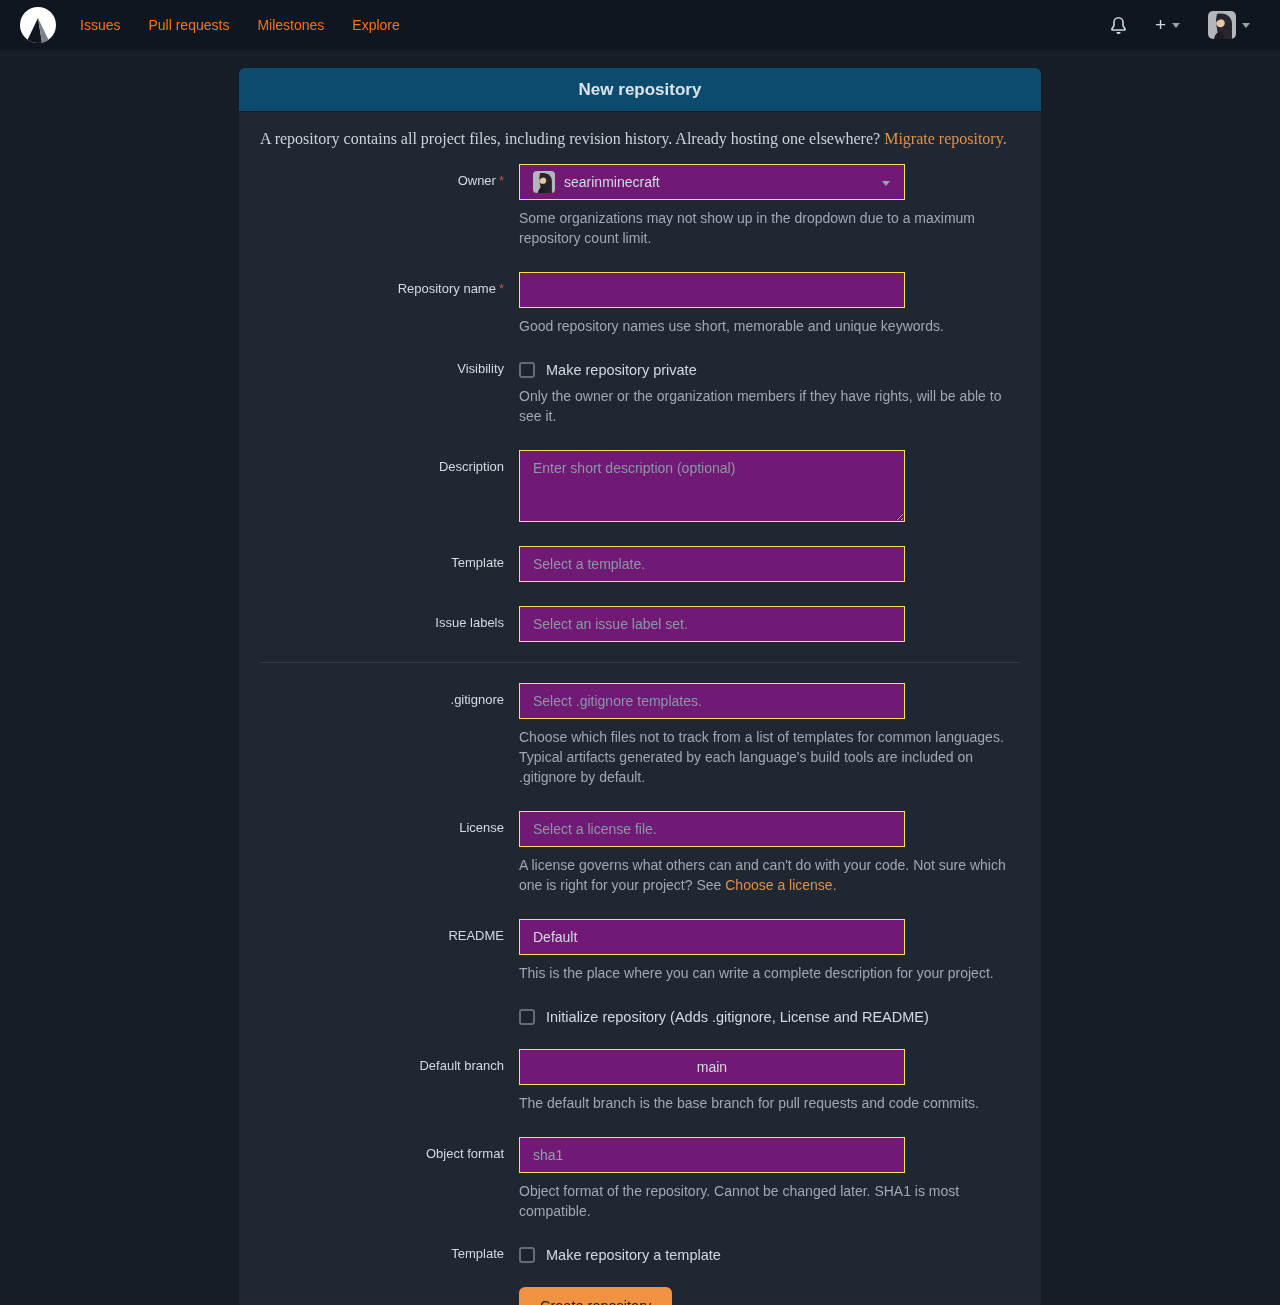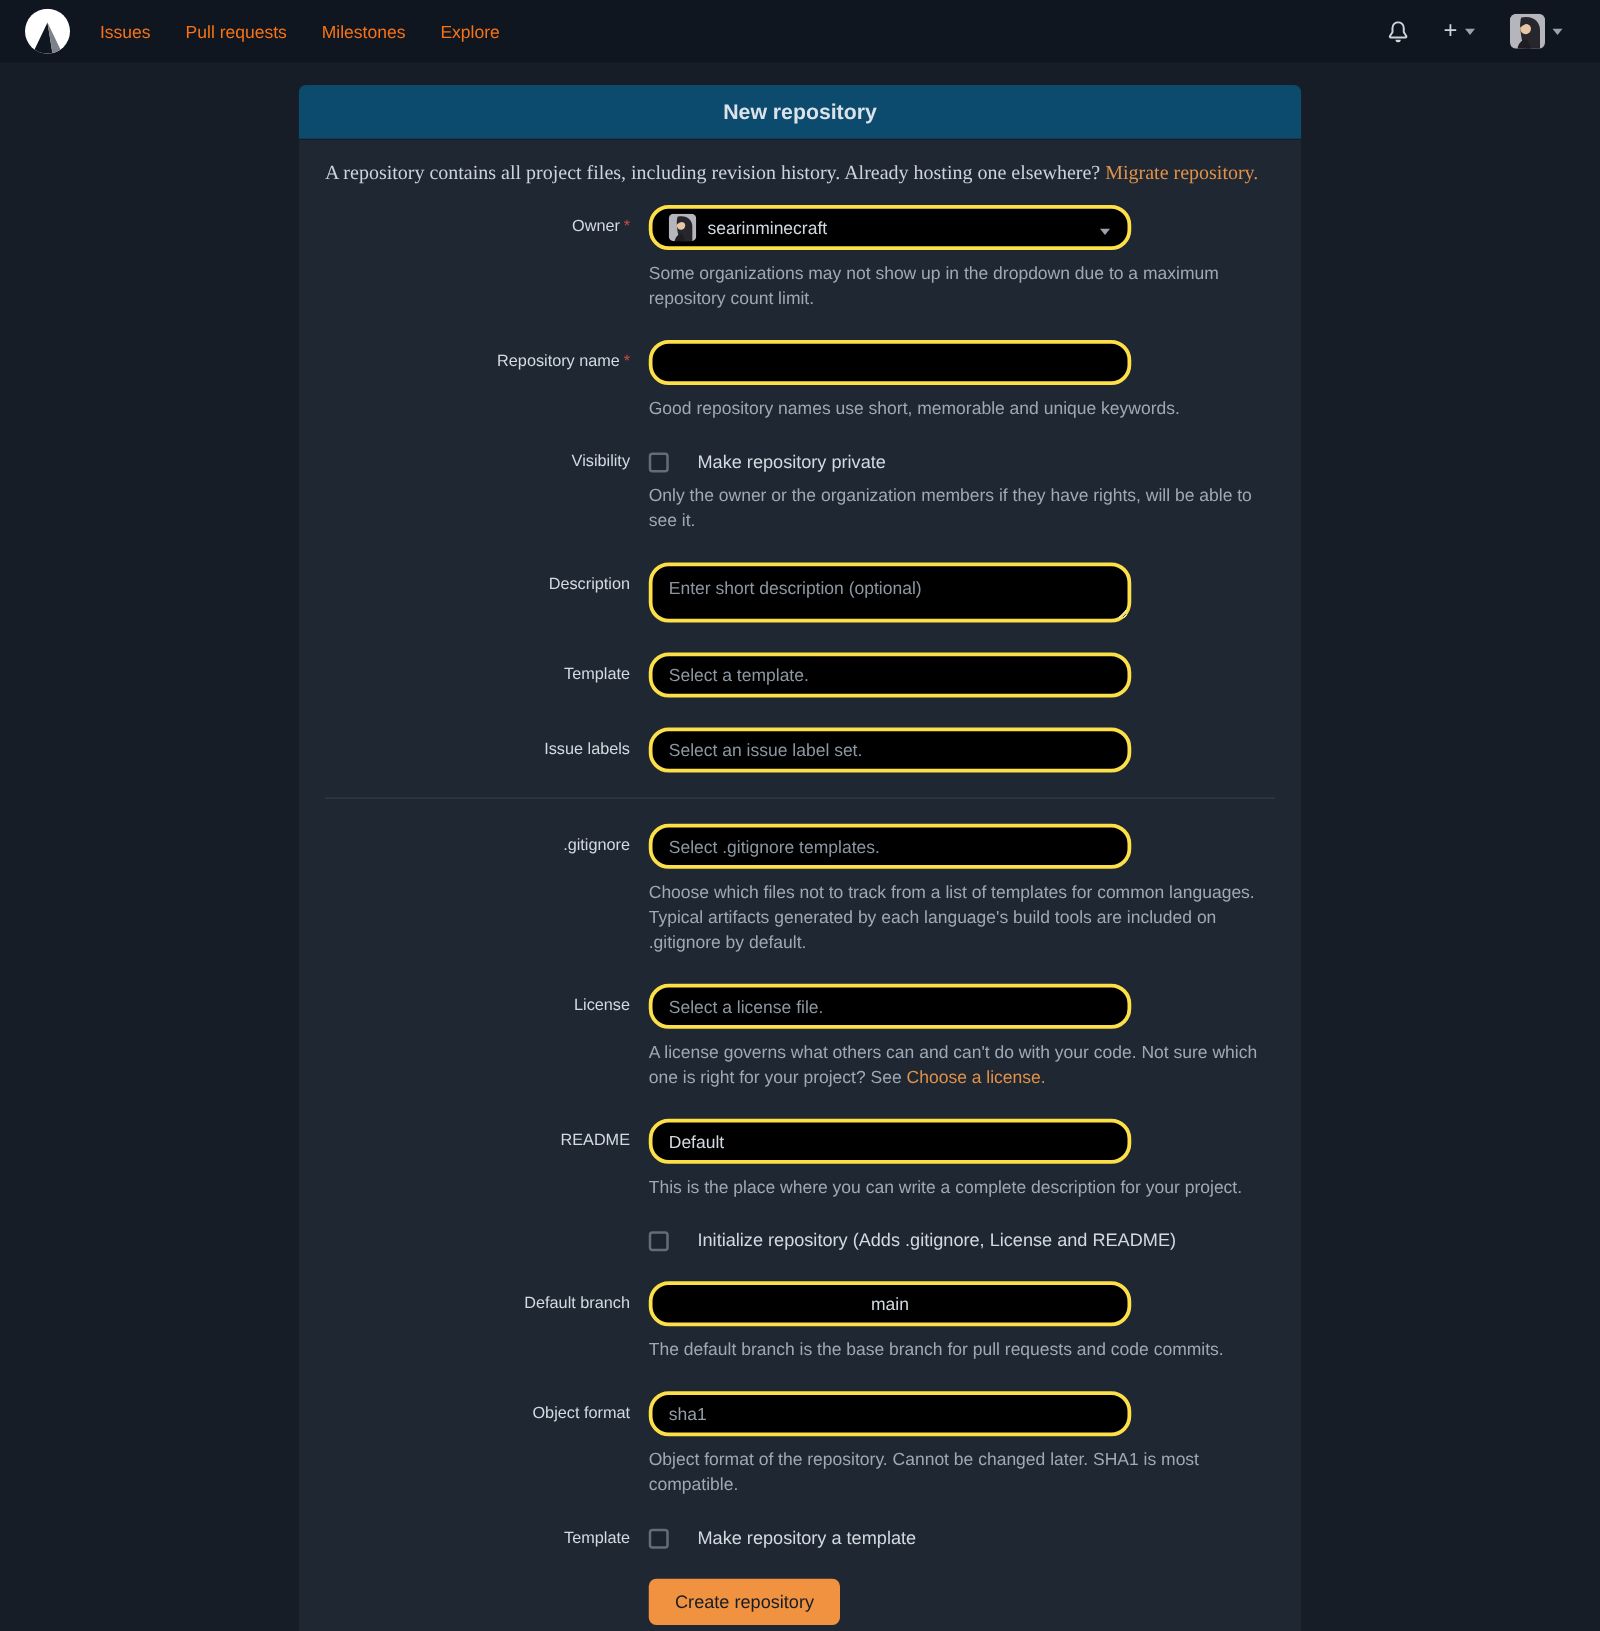--- a/index.html
+++ b/index.html
@@ -55,39 +55,39 @@
   }
   .field:last-child { margin-bottom:0; }
   .flabel {
     text-align:right; color:#d3dae1; font-weight:500; padding-top:9px;
     font-size:13px; white-space:nowrap;
   }
   .flabel.cb-row { padding-top:1px; }
   .req { color:#cc4b4b; margin-left:3px; }
 
   .tbox, .sbox {
-    width:386px; height:36px; background:#000000;
-    border:3px solid #fde047; border-radius:16px;
+    width:386px; height:36px; background:#701a75;
+    border:1px solid #fde047; border-radius:0;
     color:#d3dae1; font-size:14px; padding:0 13px;
     font-family:inherit; outline:none; display:flex; align-items:center;
   }
   input.tbox { display:block;text-align:center; }
   input.tbox::placeholder, textarea.tbox::placeholder { color:#8d97a2; opacity:1; }
-  textarea.tbox { height:48px; padding:9px 13px; resize:vertical; display:block; }
+  textarea.tbox { height:72px; padding:9px 13px; resize:vertical; display:block; }
   .sbox { position:relative; cursor:pointer; }
   .sbox .ph { color:#8d97a2; }
   .sbox .val { color:#d3dae1; }
   .sbox .muted-val { color:#939ea9; }
   .sbox .sel-caret { position:absolute; right:14px; top:16px; }
 
   .owner-avatar { width:22px; height:22px; border-radius:4px; overflow:hidden;
     margin-right:9px; flex:0 0 auto; }
 
   .help { color:#9fa9b3; font-size:14px; line-height:20px; margin-top:8px; max-width:505px; }
-  .cb-line { display:flex; align-items:center; gap:23px; padding-top:2px; }
+  .cb-line { display:flex; align-items:center; gap:11px; padding-top:2px; }
   .checkbox {
     width:16px; height:16px; border:2px solid #646c79; border-radius:3px;
     background:#1c2430; cursor:pointer; flex:0 0 auto;
   }
   .cb-label { color:#d3dae1; font-size:14.5px; cursor:pointer; }
 
   .divider { grid-column:1 / -1; border:0; border-top:1px solid #333d4a;
     margin:-4px 0 20px; }
 
   .btn-primary {

